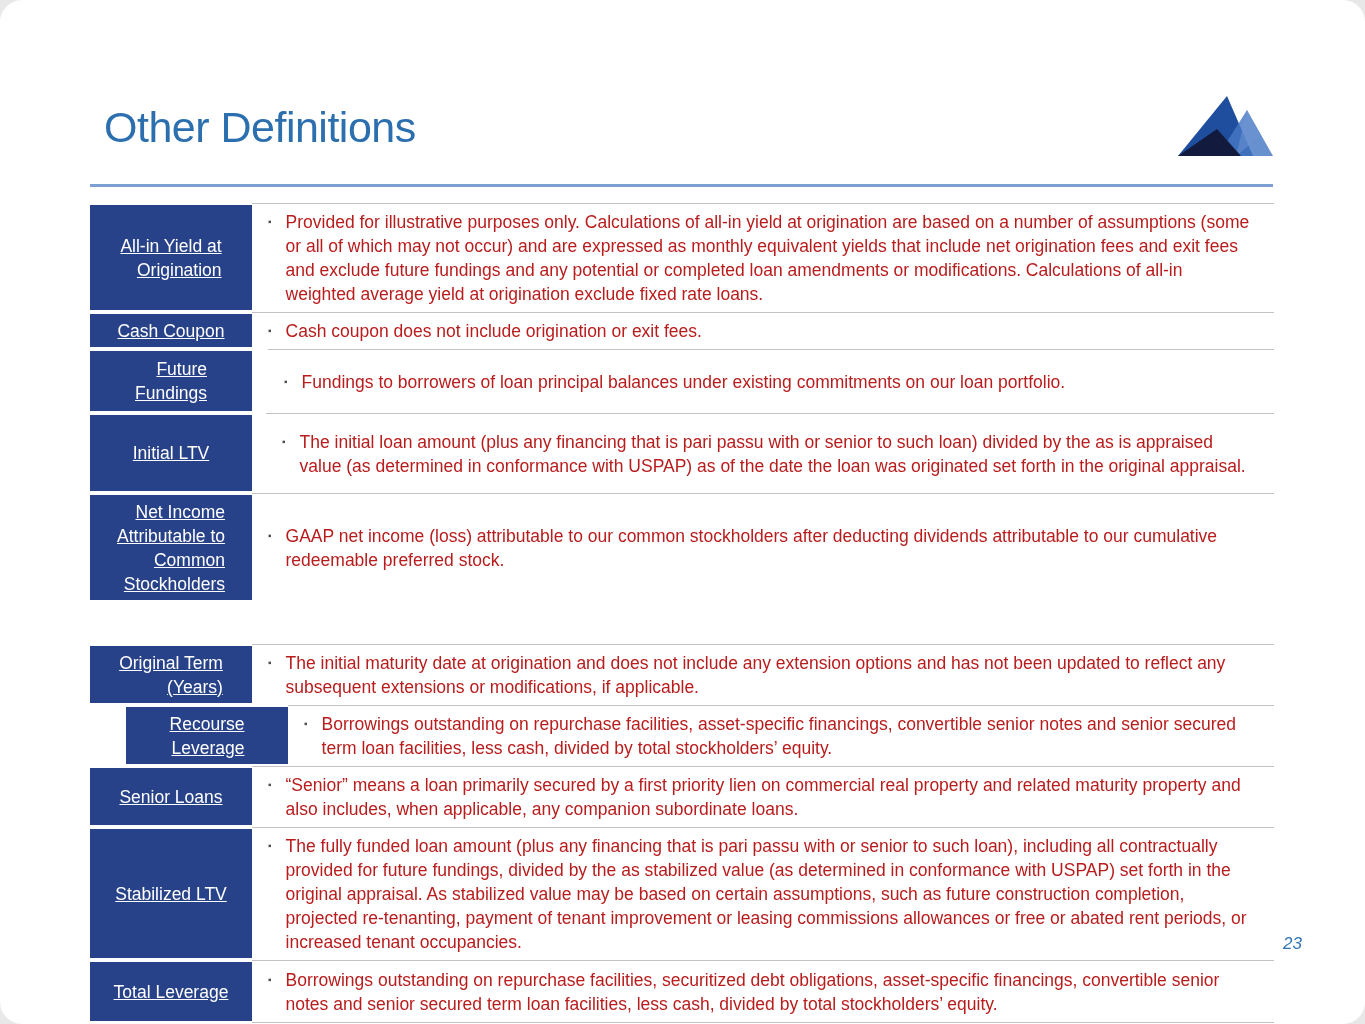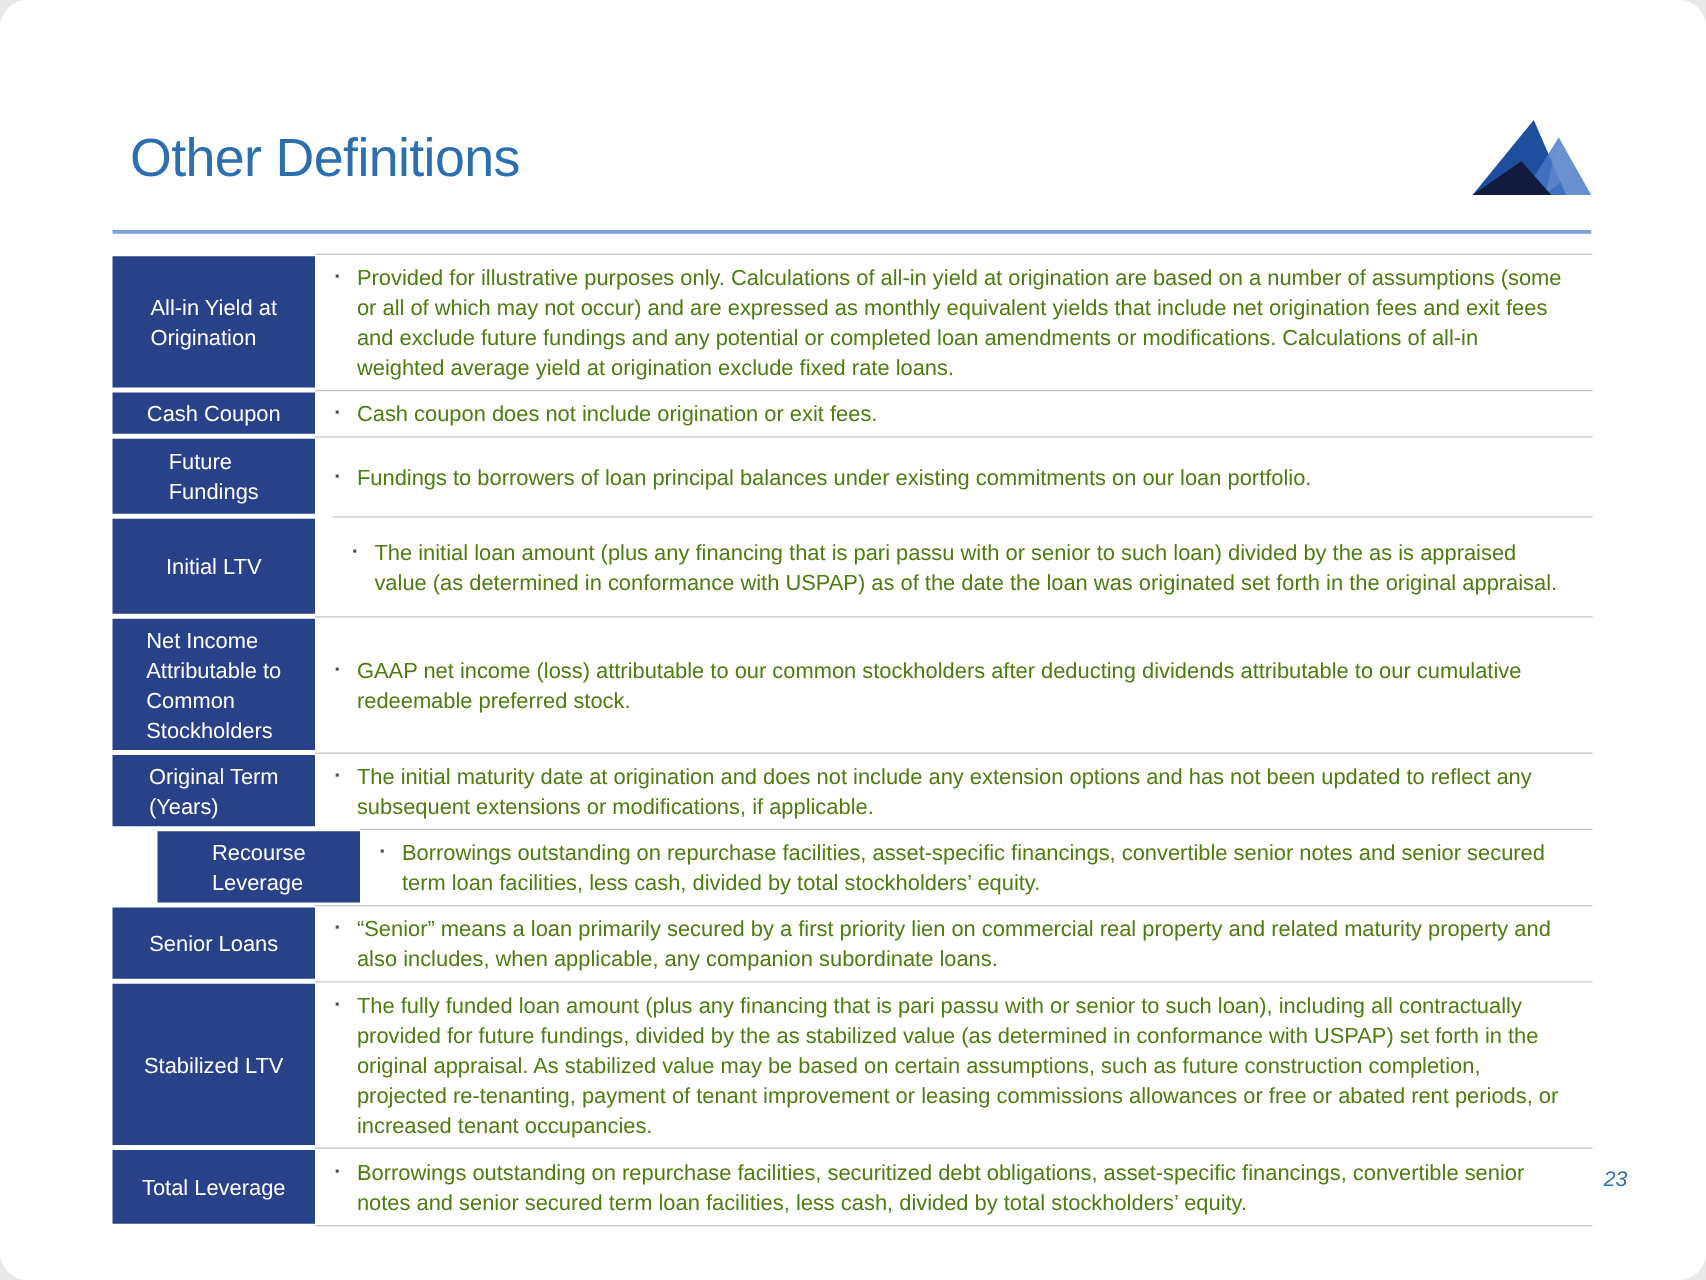--- a/index.html
+++ b/index.html
@@ -22,55 +22,56 @@
   .title-rule{
     position:absolute;left:90px;top:184px;width:1183px;height:3px;
     background:#7CA0D4;
   }
   .def-table{
     position:absolute;left:90px;top:203px;width:1184px;
   }
   .row{display:flex;align-items:stretch;}
   .row:nth-of-type(1){min-height:106px;}
   .row:nth-of-type(2){min-height:34px;}
-  .row:nth-of-type(3){min-height:64px;}
+  .row:nth-of-type(3){min-height:64px;gap:16px;}
   .row:nth-of-type(4){min-height:80px;gap:14px;}
   .row:nth-of-type(5){min-height:109px;}
-  .row:nth-of-type(6){min-height:59px;}
+  .row:nth-of-type(6){min-height:59px;margin-top:42px;}
   .row:nth-of-type(7){min-height:60px;margin-left:36px;}
   .row:nth-of-type(8){min-height:59px;}
   .row:nth-of-type(9){min-height:129px;}
   .row:nth-of-type(10){min-height:63px;}
   .term-cell{
     width:162px;flex:0 0 162px;box-sizing:border-box;
     background:#28428A;color:#ffffff;
     margin:2px 0;
     display:flex;align-items:center;justify-content:center;
-    text-align:left;
+    text-align:right;
     font-size:17.5px;line-height:24px;
     white-space:pre-line;
     padding:2px 8px;
+    text-decoration:underline;
   }
   .def-cell{
     flex:1 1 auto;box-sizing:border-box;
     border-top:1px solid #C3C3C3;
     display:flex;align-items:center;
     padding:6px 20px 6px 16px;
   }
   .row:last-child .def-cell{border-bottom:1px solid #C3C3C3;}
   .def-inner{display:flex;}
   .bullet{
     flex:0 0 auto;
     font-size:10px;line-height:24px;
     color:#4F4F4F;
     margin-right:14px;
   }
   .def-text{
     font-size:17.5px;line-height:24px;
-    color:#4d7c0f;
+    color:#b91c1c;
   }
   .page-number{
     position:absolute;left:1283px;top:934px;
     font-size:17px;font-style:italic;
     color:#2E74B5;
   }
 </style>
 </head>
 <body>
 

